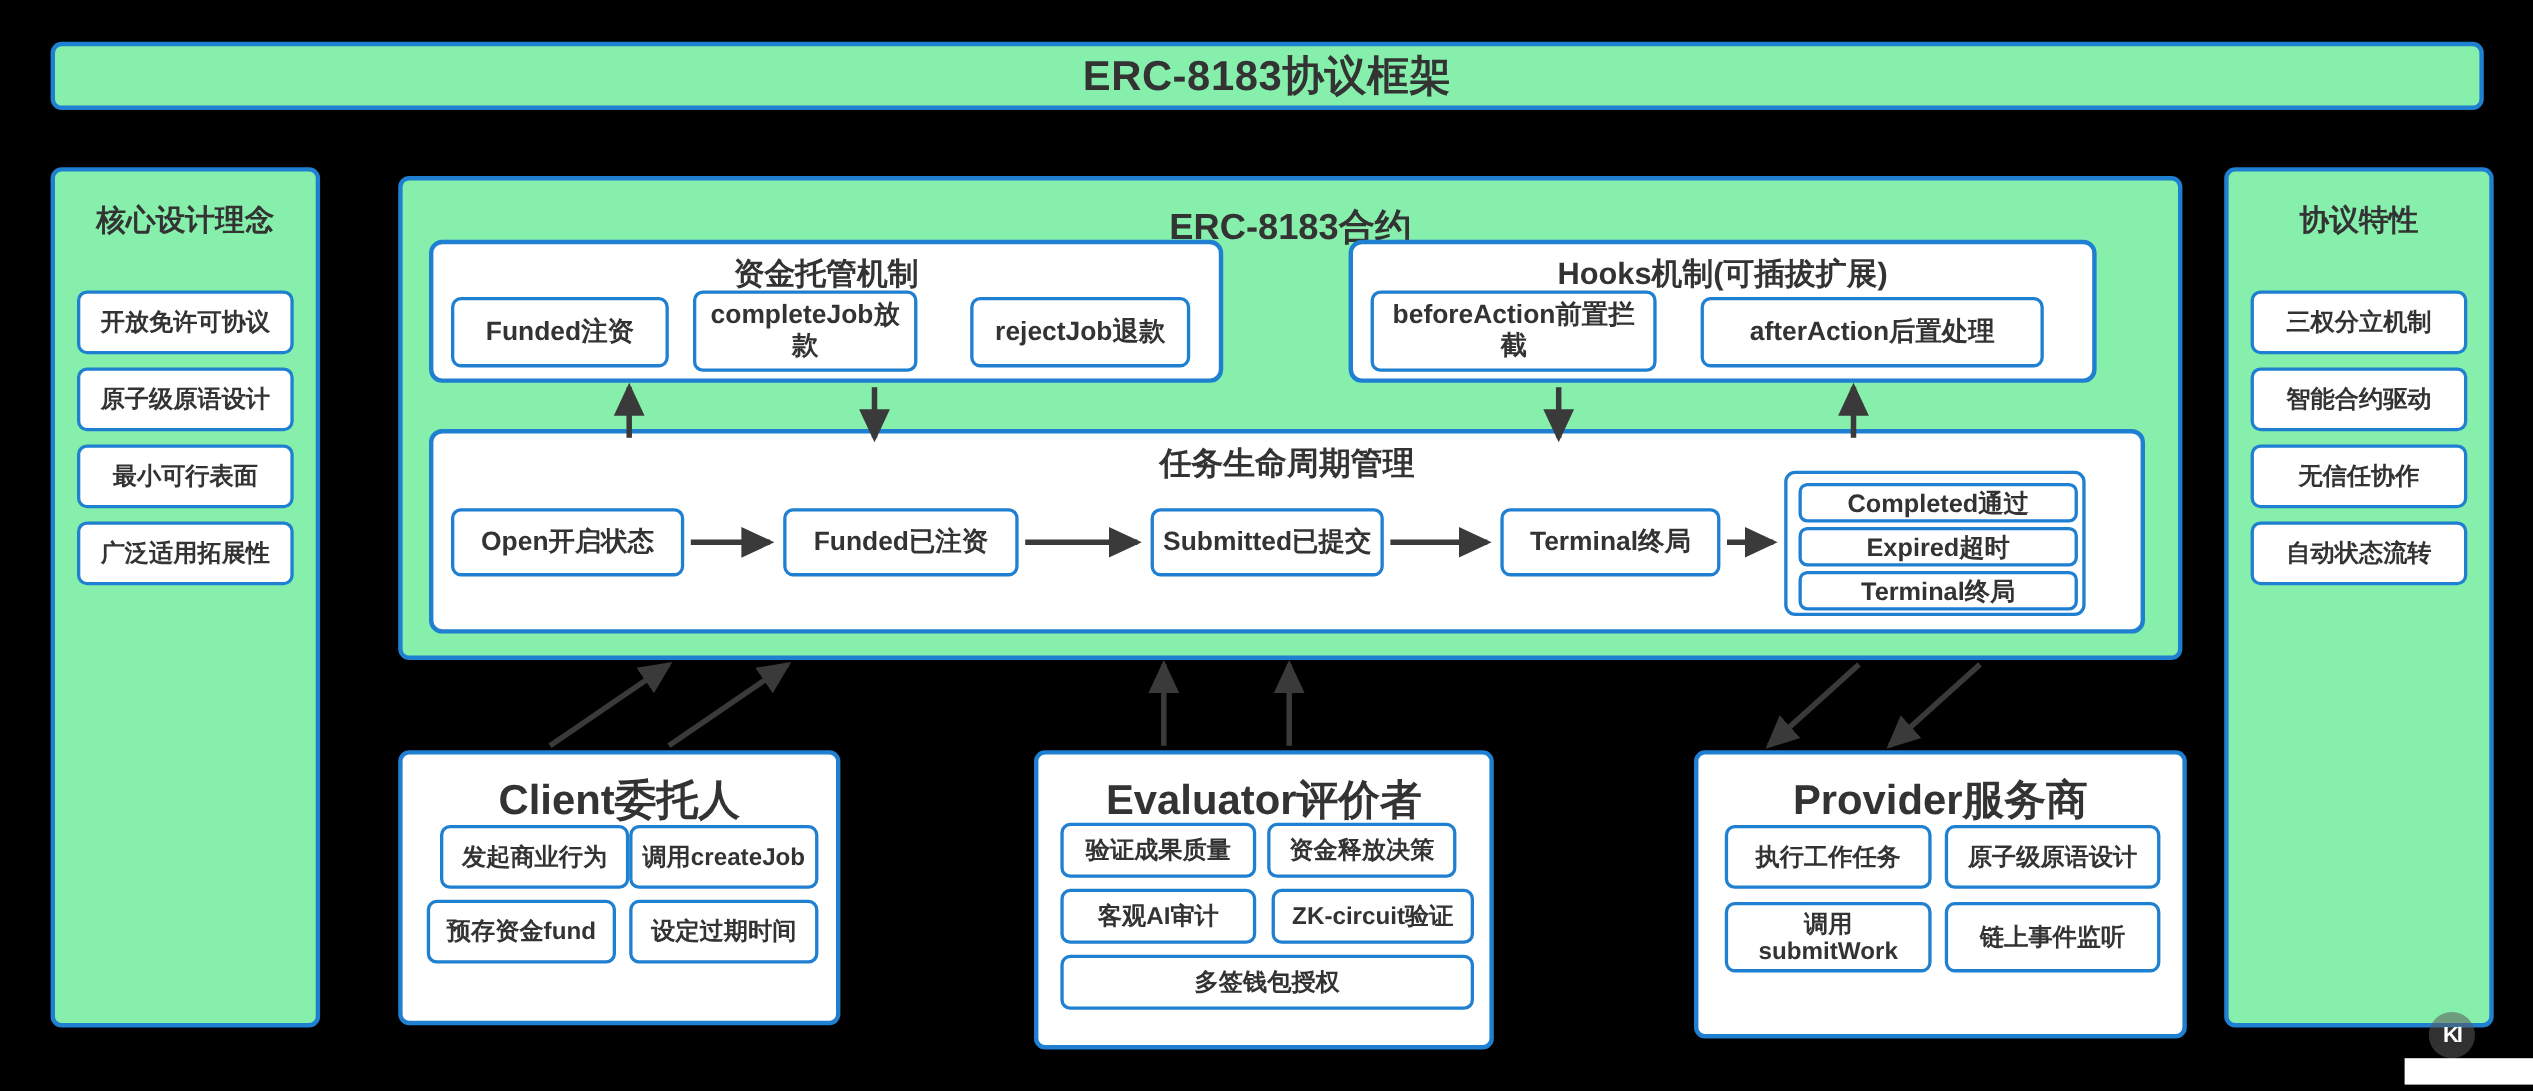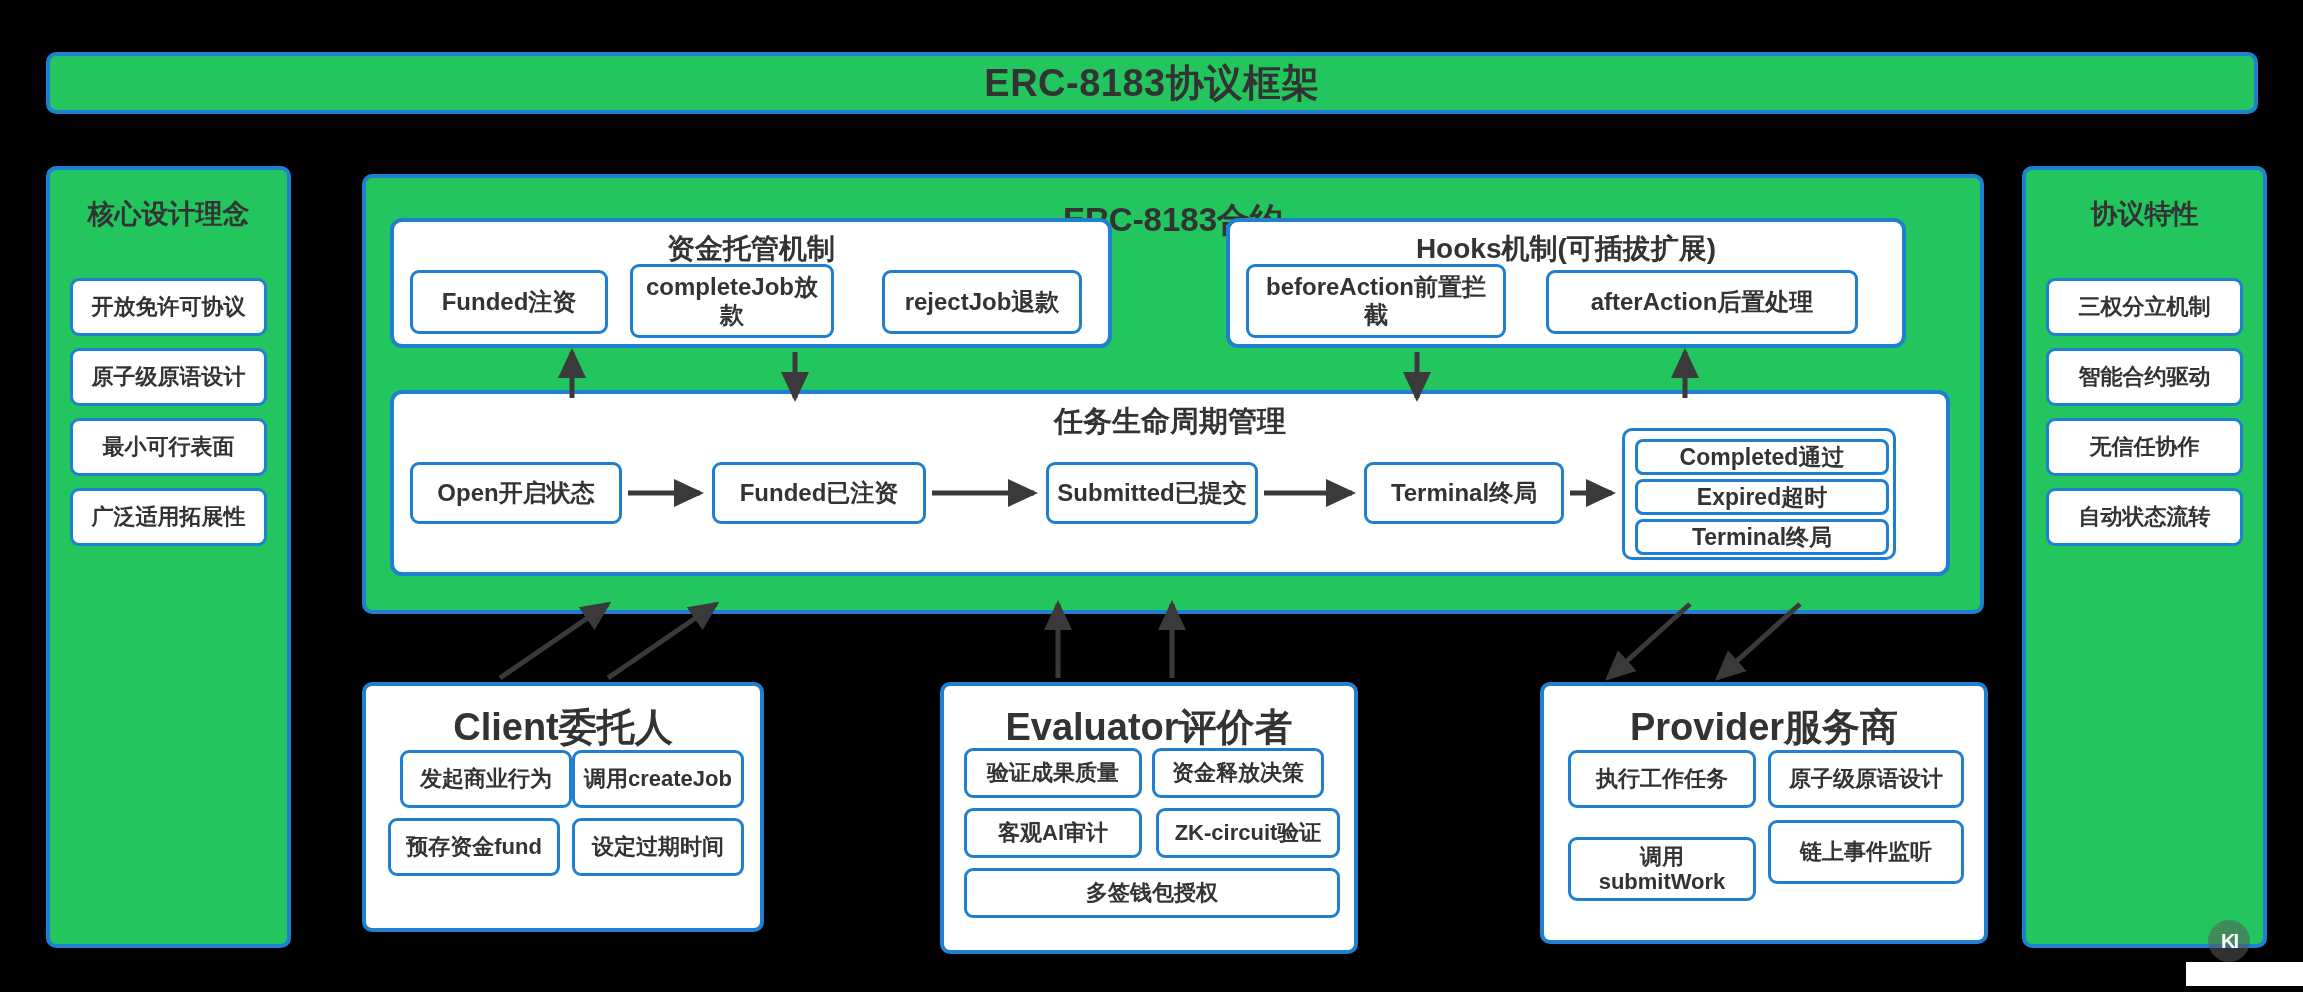--- a/index.html
+++ b/index.html
@@ -19,26 +19,25 @@
   .stage {
     position: absolute;
     left: 0; top: 0;
     width: 2303px;
     height: 992px;
   }
 
   
   .panel {
     position: absolute;
-    background: #22c55e;
+    background: #86efac;
     border: 4px solid #1f7fd0;
     border-radius: 10px;
     box-sizing: border-box;
     box-shadow: 5px 5px 0 rgba(0,0,0,0.35);
-    margin-top: 14px;
   }
   .whitebox {
     position: absolute;
     background: #ffffff;
     border: 4px solid #1f7fd0;
     border-radius: 12px;
     box-sizing: border-box;
   }
   .leaf {
     position: absolute;
@@ -315,21 +314,21 @@
     <div class="leaf role-item" style="left:208px; top:62px; width:172px; height:50px;">资金释放决策</div>
     <div class="leaf role-item" style="left:20px; top:122px; width:178px; height:50px;">客观AI审计</div>
     <div class="leaf role-item" style="left:212px; top:122px; width:184px; height:50px;">ZK-circuit验证</div>
     <div class="leaf role-item" style="left:20px; top:182px; width:376px; height:50px;">多签钱包授权</div>
   </div>
 
   <div class="role-box" id="provider-box">
     <div class="role-title">Provider服务商</div>
     <div class="leaf role-item" style="left:24px; top:64px; width:188px; height:58px;">执行工作任务</div>
     <div class="leaf role-item" style="left:224px; top:64px; width:196px; height:58px;">原子级原语设计</div>
-    <div class="leaf role-item" style="left:24px; top:134px; width:188px; height:64px; white-space:pre-line;margin-top:17px;">调用
+    <div class="leaf role-item" style="left:24px; top:134px; width:188px; height:64px; white-space:pre-line;">调用
 submitWork</div>
     <div class="leaf role-item" style="left:224px; top:134px; width:196px; height:64px;">链上事件监听</div>
   </div>
 
   <svg id="arrow-layer" viewBox="0 0 2303 992" xmlns="http://www.w3.org/2000/svg">
     <defs>
       <marker id="ah" markerWidth="7" markerHeight="7" refX="5.2" refY="3.2" orient="auto" markerUnits="strokeWidth">
         <path d="M0,0.4 L6,3.2 L0,6 z" fill="#3a3a3a"></path>
       </marker>
     </defs>

